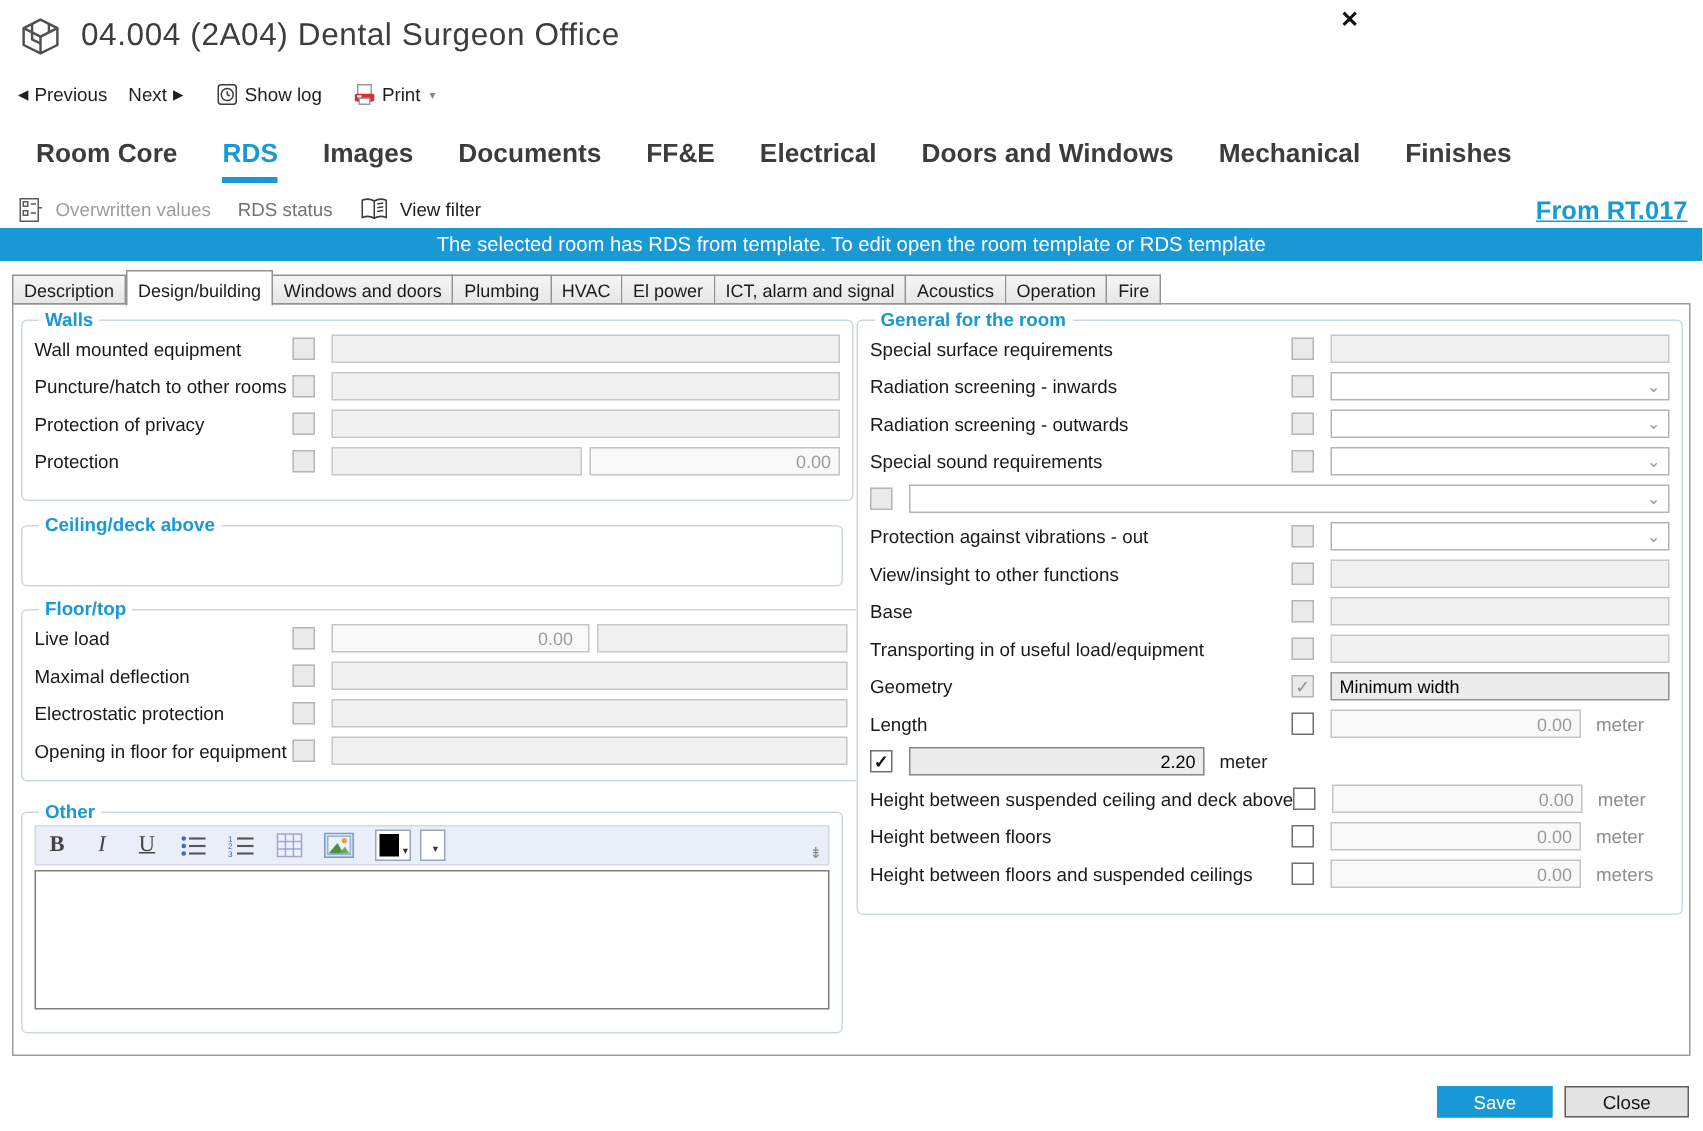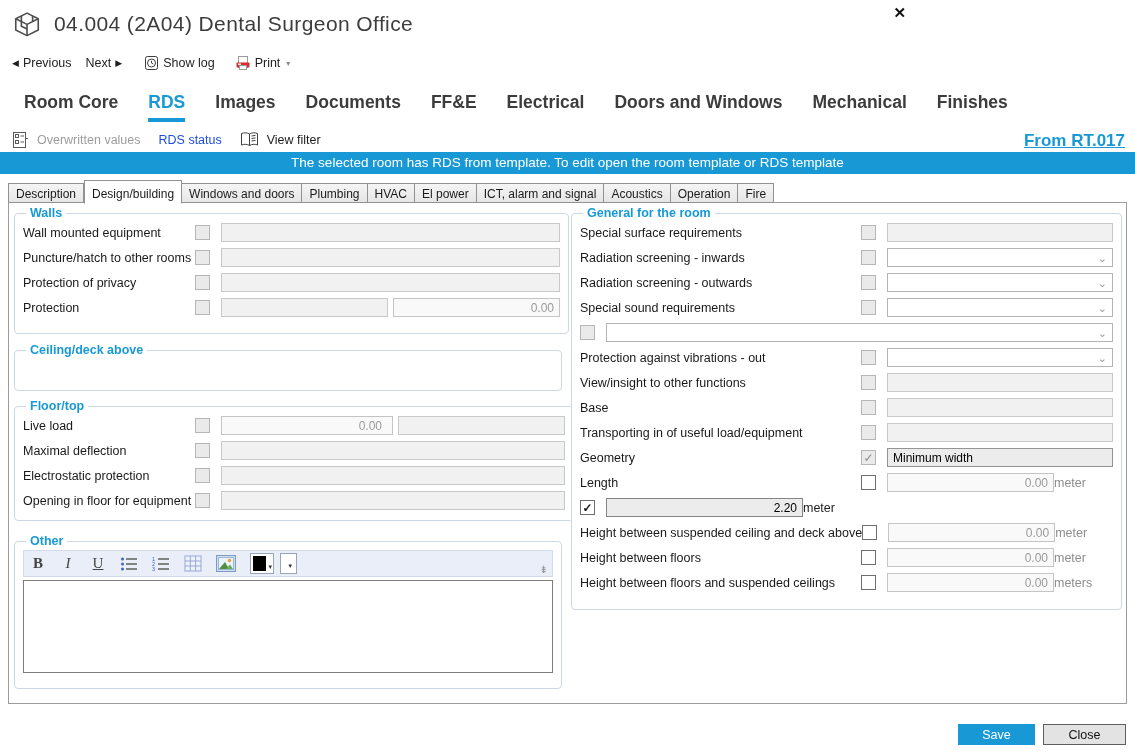--- a/index.html
+++ b/index.html
@@ -17,21 +17,21 @@
   .tb-dd { font-size:8px; color:#8a8a8a; margin-left:2px; }
 
   
   #main-tabs { position:absolute; left:24px; top:92px; display:flex; gap:30px; }
   .mtab { font-size:17.5px; font-weight:600; color:#3c3c3c; padding-bottom:5px; cursor:pointer; white-space:nowrap; }
   .mtab.active { color:var(--accent); border-bottom:4px solid var(--accent); }
 
   
   #subtoolbar { position:absolute; left:12px; top:129px; height:21px; display:flex; align-items:center; font-size:12.5px; }
   #subtoolbar .lbl-dim { color:#9d9d9d; margin:0 18px 0 8px; }
-  #subtoolbar .lbl { color:#1d4ed8; margin-right:18px; }
+  #subtoolbar .lbl { color:#737373; margin-right:18px; }
   #subtoolbar .lbl2 { color:#1c1c1c; margin-left:8px; }
   #from-link { position:absolute; right:10px; top:131px; font-size:17px; font-weight:bold; color:var(--accent); text-decoration:underline; cursor:pointer; }
 
   
   #banner { position:absolute; left:0; top:152px; width:1135px; height:22px; background:var(--accent); color:#fff; font-size:13.5px; text-align:center; line-height:22px; }
 
   
   #subtabs { position:absolute; left:8px; top:179px; height:24px; display:flex; align-items:flex-end; z-index:3; }
   .stab { font-size:12px; color:#1b1b1b; background:linear-gradient(#f5f5f5,#e6e6e6); border:1px solid #929292; border-left:none; padding:3px 7px 3px; height:20px; white-space:nowrap; cursor:pointer; }
   .stab:first-child { border-left:1px solid #929292; }
@@ -64,21 +64,21 @@
   .inp.numbox { background:#f9f9f9; border-color:#c4c4c4; color:#9a9a9a; text-align:right; }
   .inp.num-sm { flex:0 0 62px; margin-left:5px; }
   .inp.num-lead { flex:0 0 76px; margin-right:5px; padding-right:10px; }
   .inp.geom { background:#ececec; border-color:#949494; color:#000; }
   .inp.meter { flex:0 0 60px; }
   .inp.meter-on { background:#ececec; border-color:#868686; color:#000; font-weight:normal; }
 
   .ddl { flex:1; height:19px; border:1px solid #b4b4b4; background:#fff; position:relative; cursor:pointer; }
   .ddl .chev { position:absolute; right:5px; top:1px; font-size:11px; color:#9a9a9a; line-height:17px; }
 
-  .unit { font-size:12.5px; color:#8d8d8d; }
+  .unit { font-size:12.5px; color:#8d8d8d; margin-left:10px; }
   .unit.on { color:#1c1c1c; }
 
   
   #editor-toolbar { height:27px; background:#e9eef9; border:1px solid #d4dbe8; display:flex; align-items:center; padding:0 6px; gap:14px; margin-top:2px; position:relative; }
   .ed-btn { font-family:"Liberation Serif",serif; font-size:15px; color:#444; cursor:pointer; width:16px; text-align:center; }
   .ed-b { font-weight:bold; }
   .ed-i { font-style:italic; }
   .ed-u { text-decoration:underline; }
   .ed-ic { cursor:pointer; display:flex; align-items:center; }
   .color-btn { width:24px; height:21px; border:1px solid #9aa4b8; background:#fff; position:relative; cursor:pointer; }

